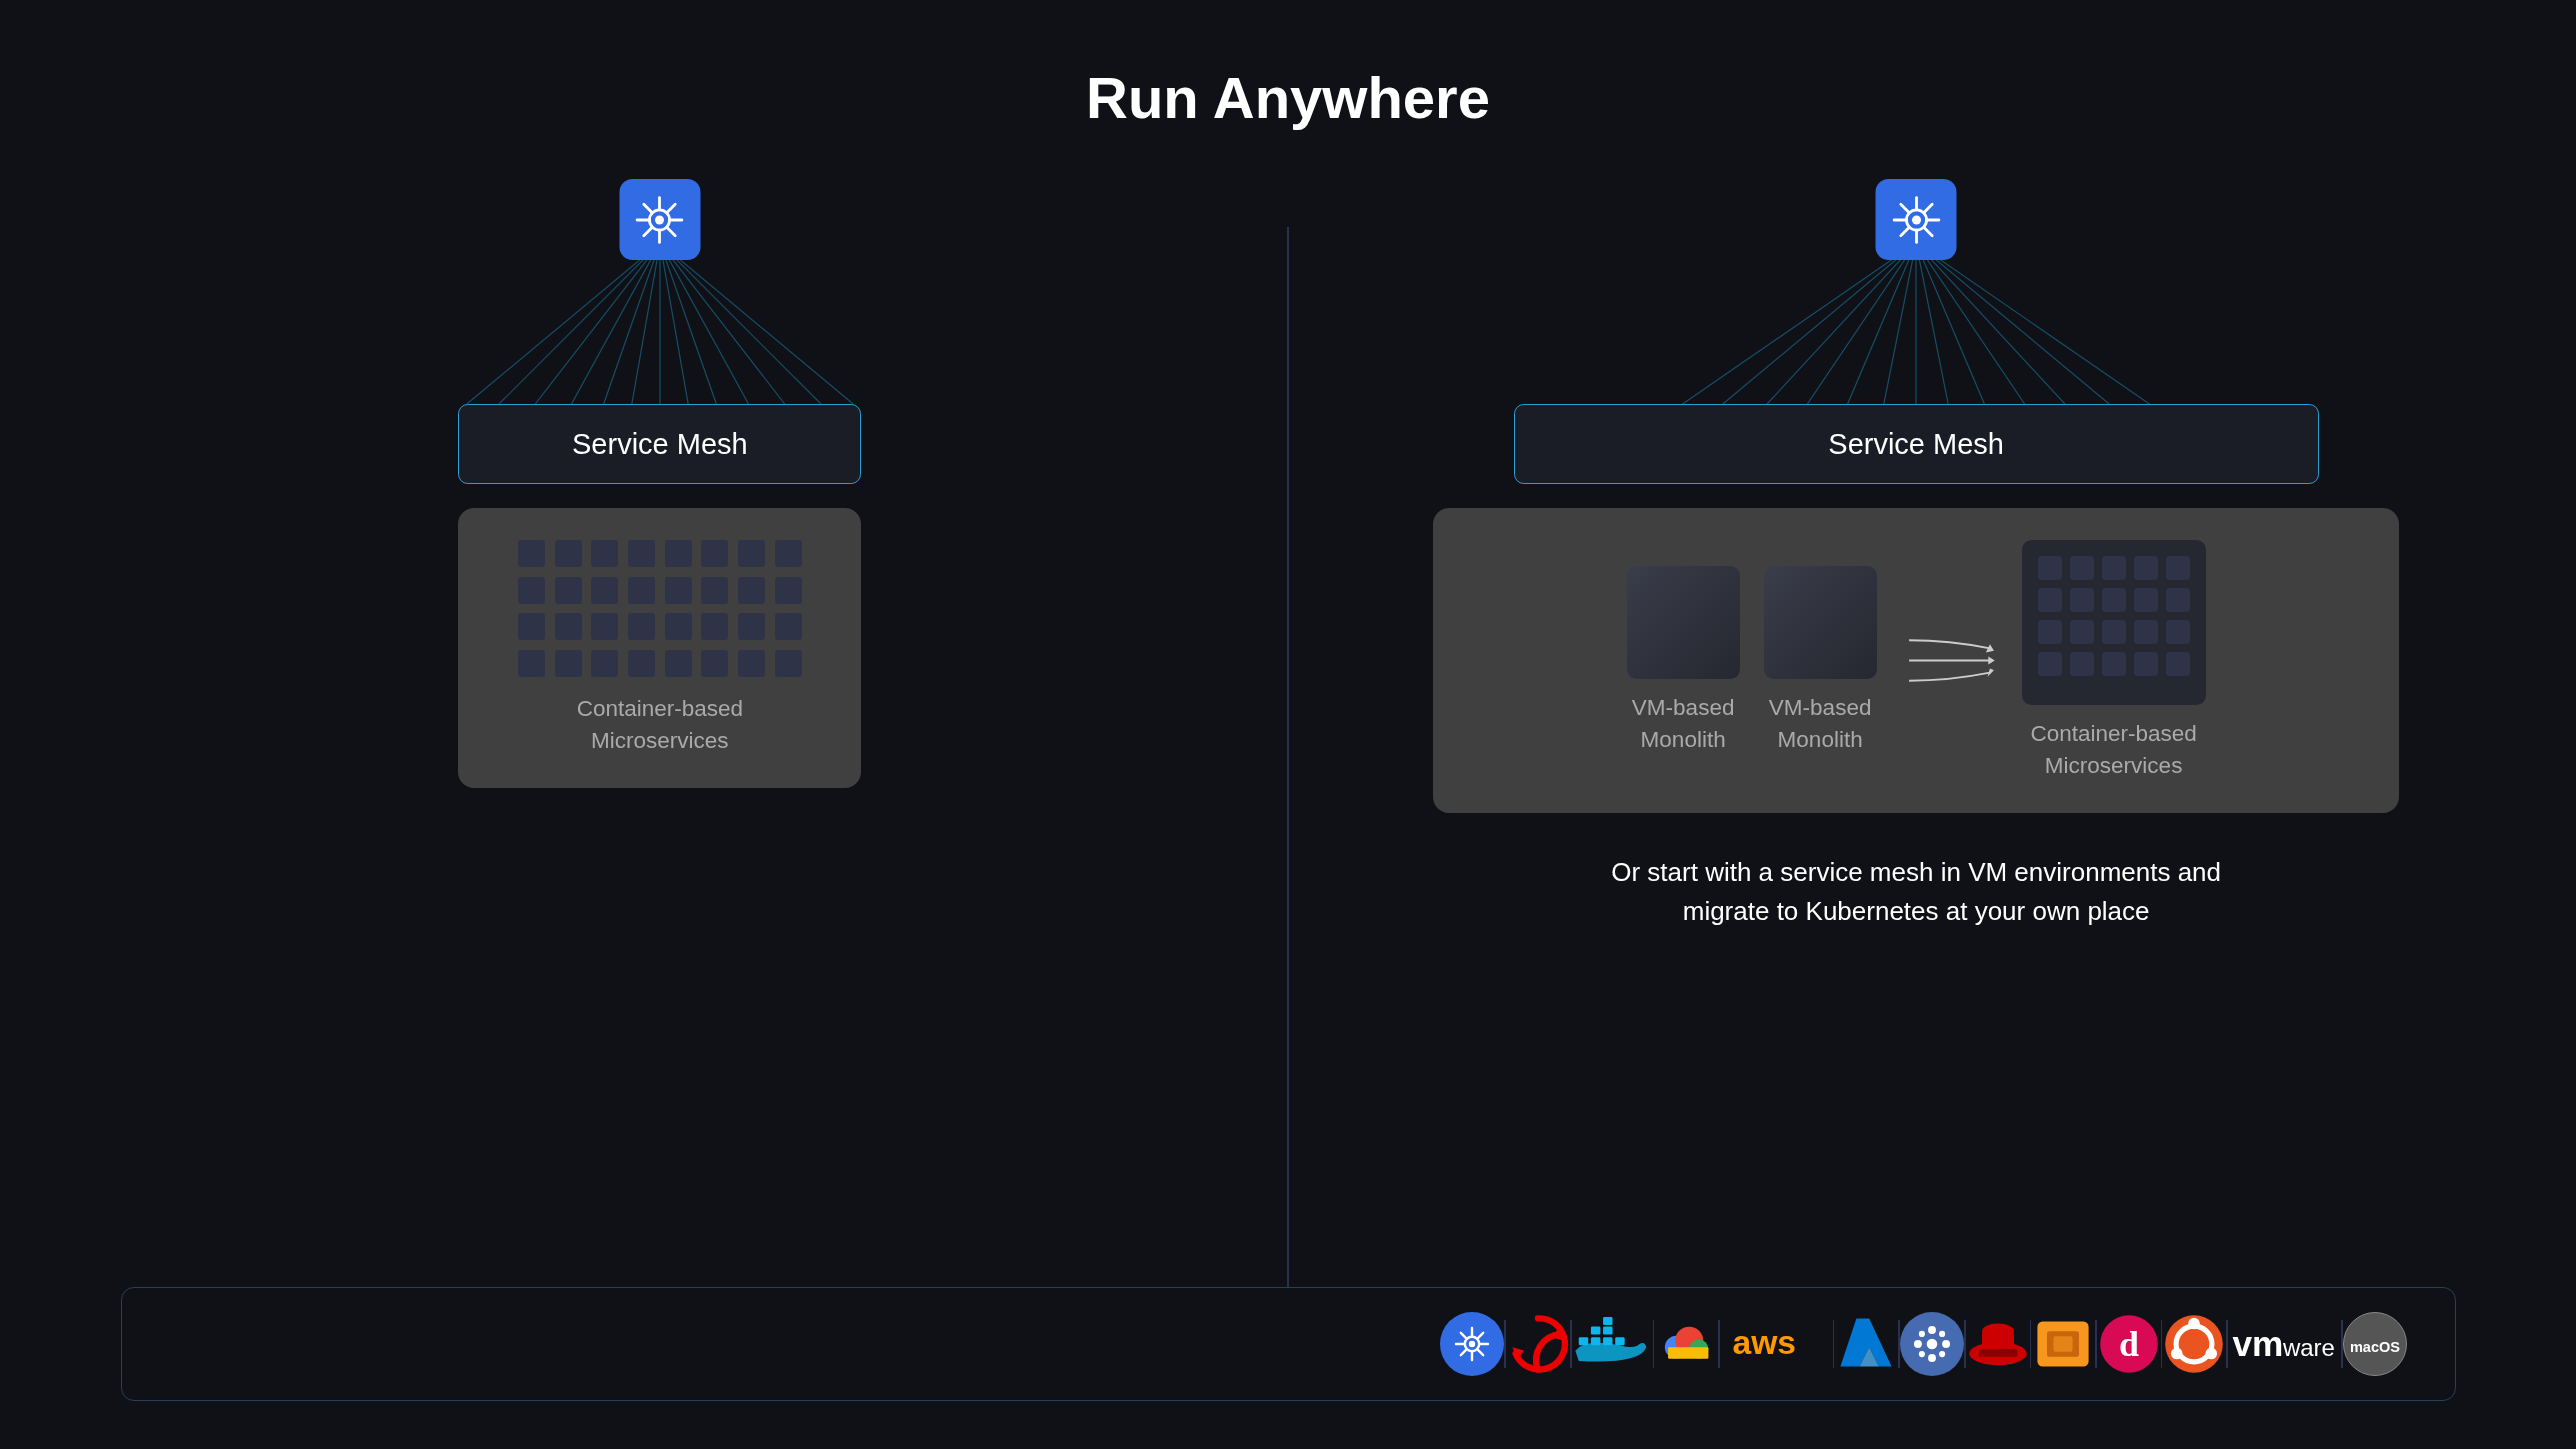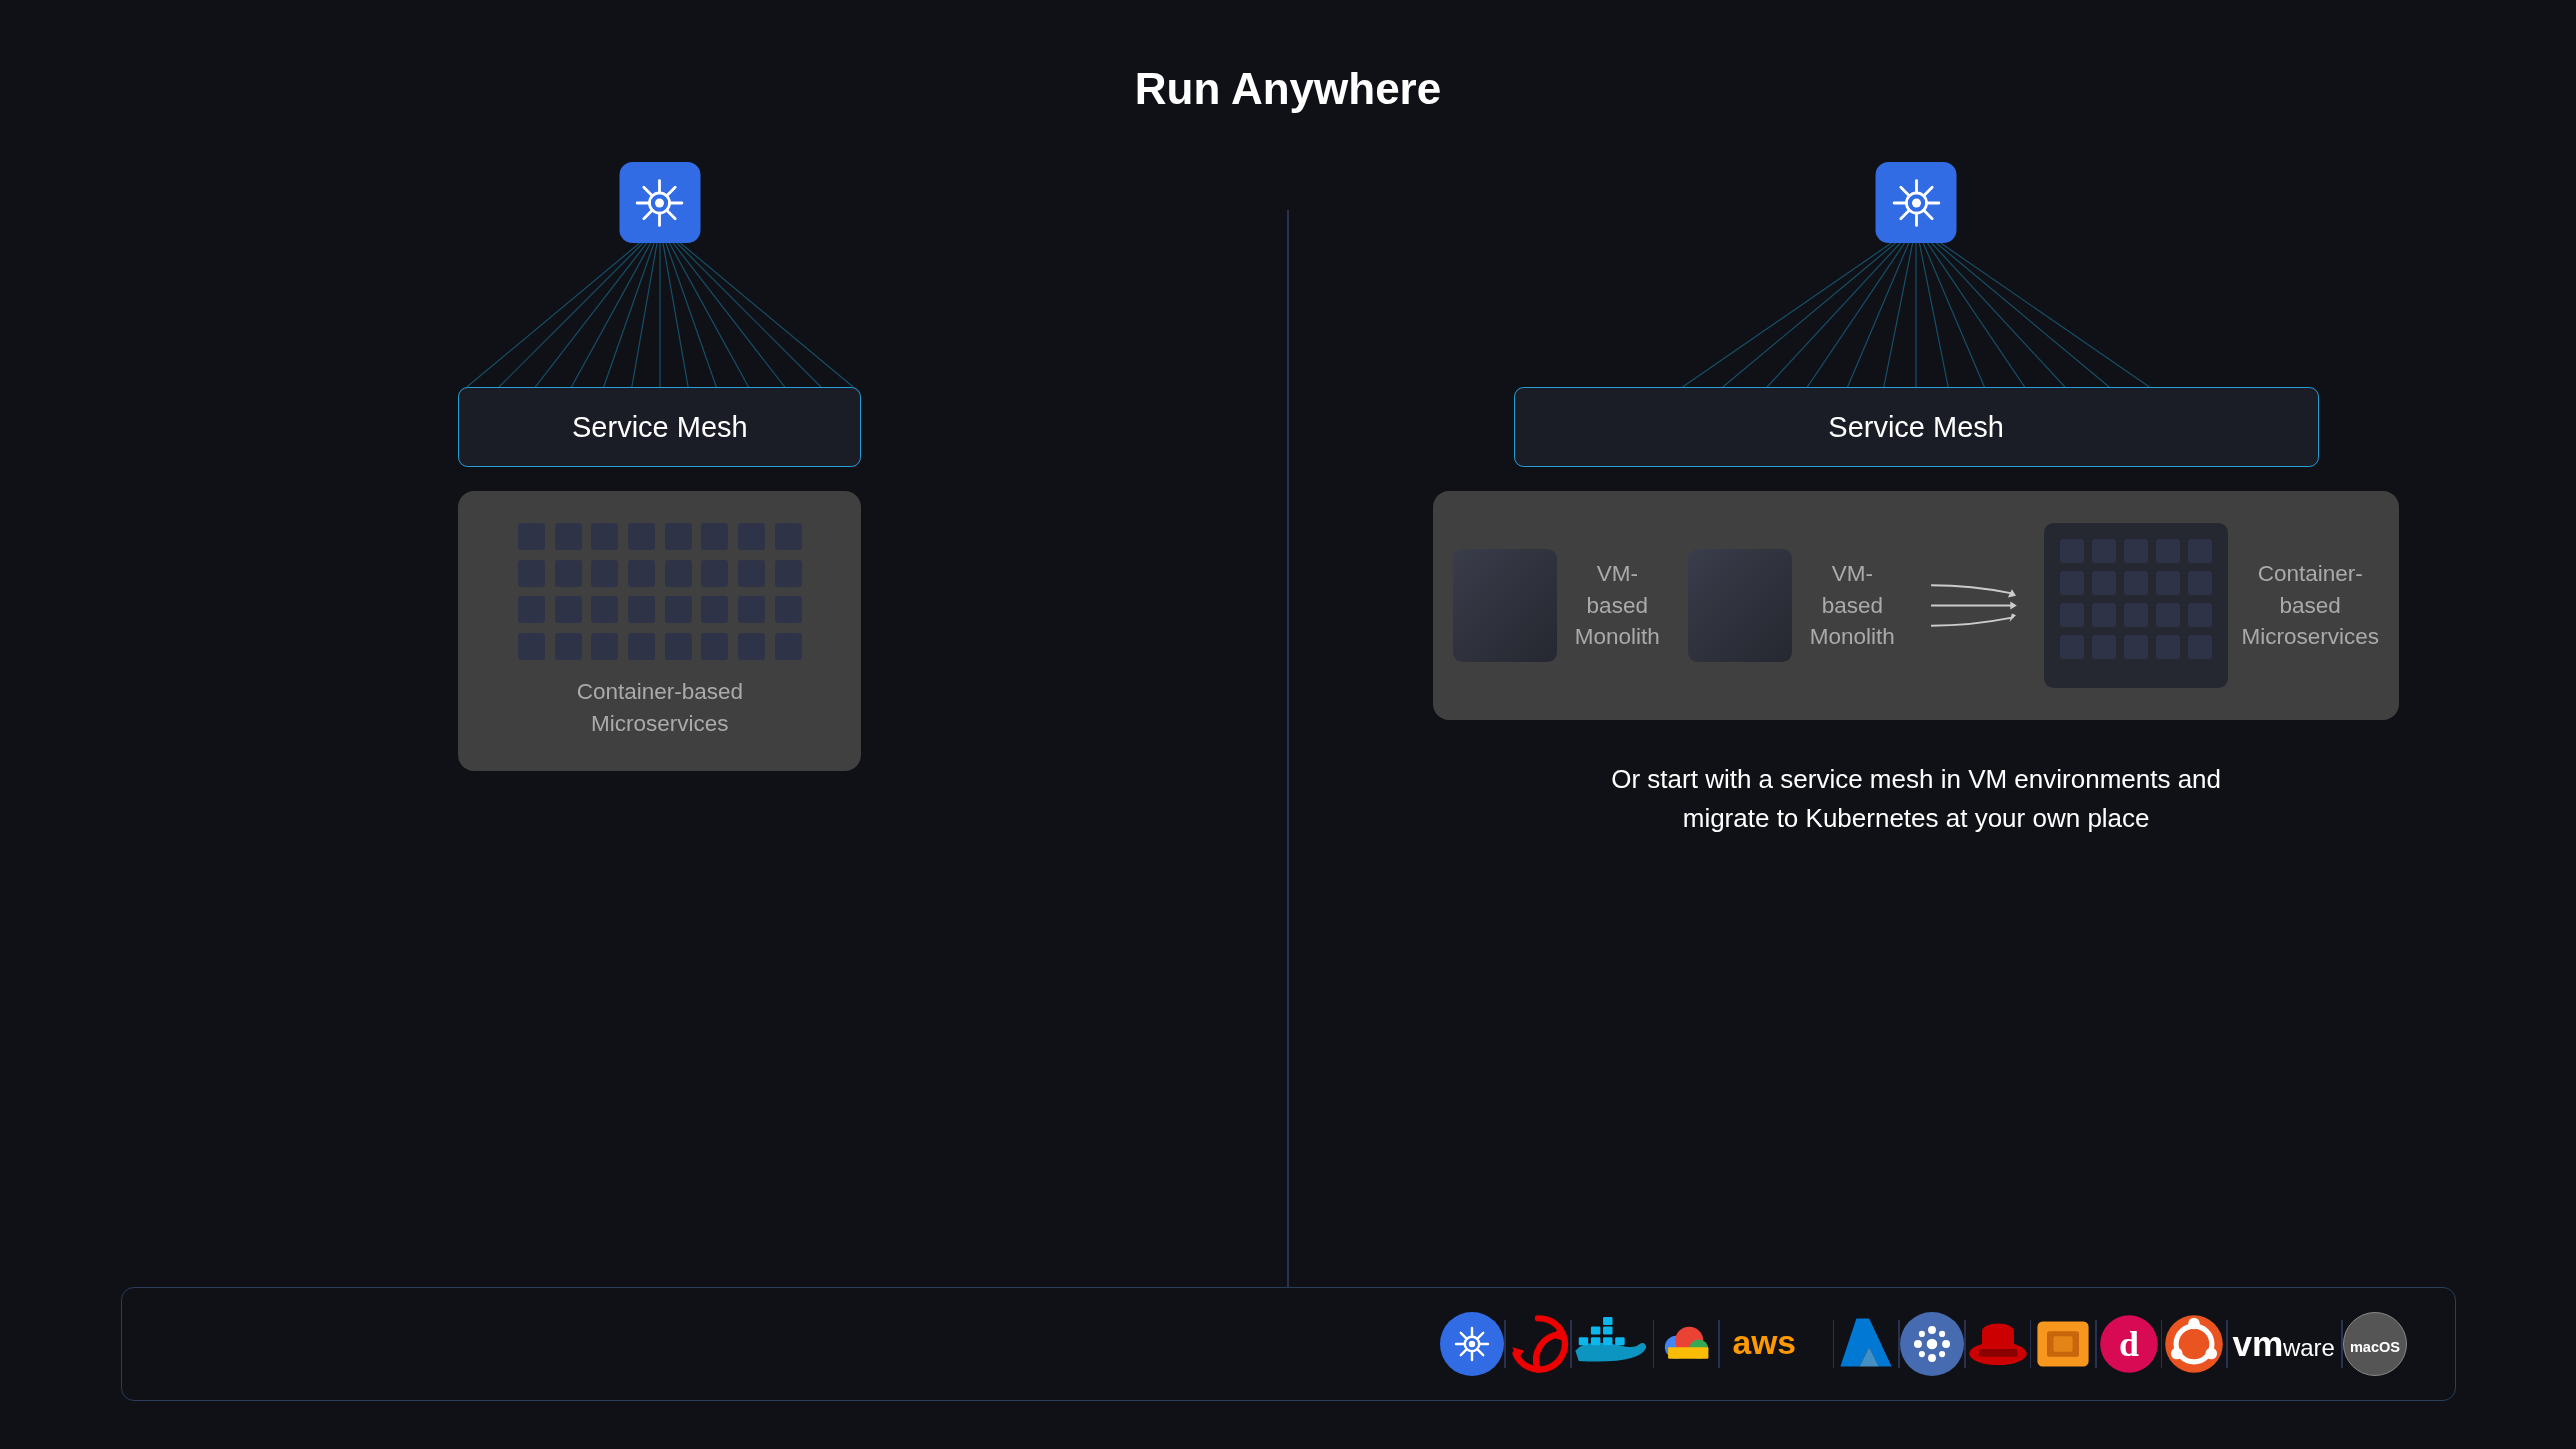--- a/index.html
+++ b/index.html
@@ -10,21 +10,21 @@
       background: #0f1117;
       font-family: -apple-system, BlinkMacSystemFont, 'Segoe UI', sans-serif;
       color: #fff;
       overflow: hidden;
       display: flex;
       flex-direction: column;
       align-items: center;
     }
 
     .page-title {
-      font-size: 44px;
+      font-size: 58px;
       font-weight: 700;
       color: #ffffff;
       margin-top: 64px;
       margin-bottom: 48px;
       text-align: center;
     }
 
     .main-content {
       display: flex;
       width: 2415px;
@@ -130,20 +130,21 @@
     .card-label {
       font-size: 22.5px;
       color: #aaaaaa;
       text-align: center;
       line-height: 1.4;
     }
 
     
     .vm-box {
       display: flex;
+      flex-direction: column;
       align-items: center;
       gap: 13px;
     }
 
     .vm-square {
       width: 113px;
       height: 113px;
       background: linear-gradient(135deg, #3a3d4a, #252830);
       border-radius: 9.7px;
     }

